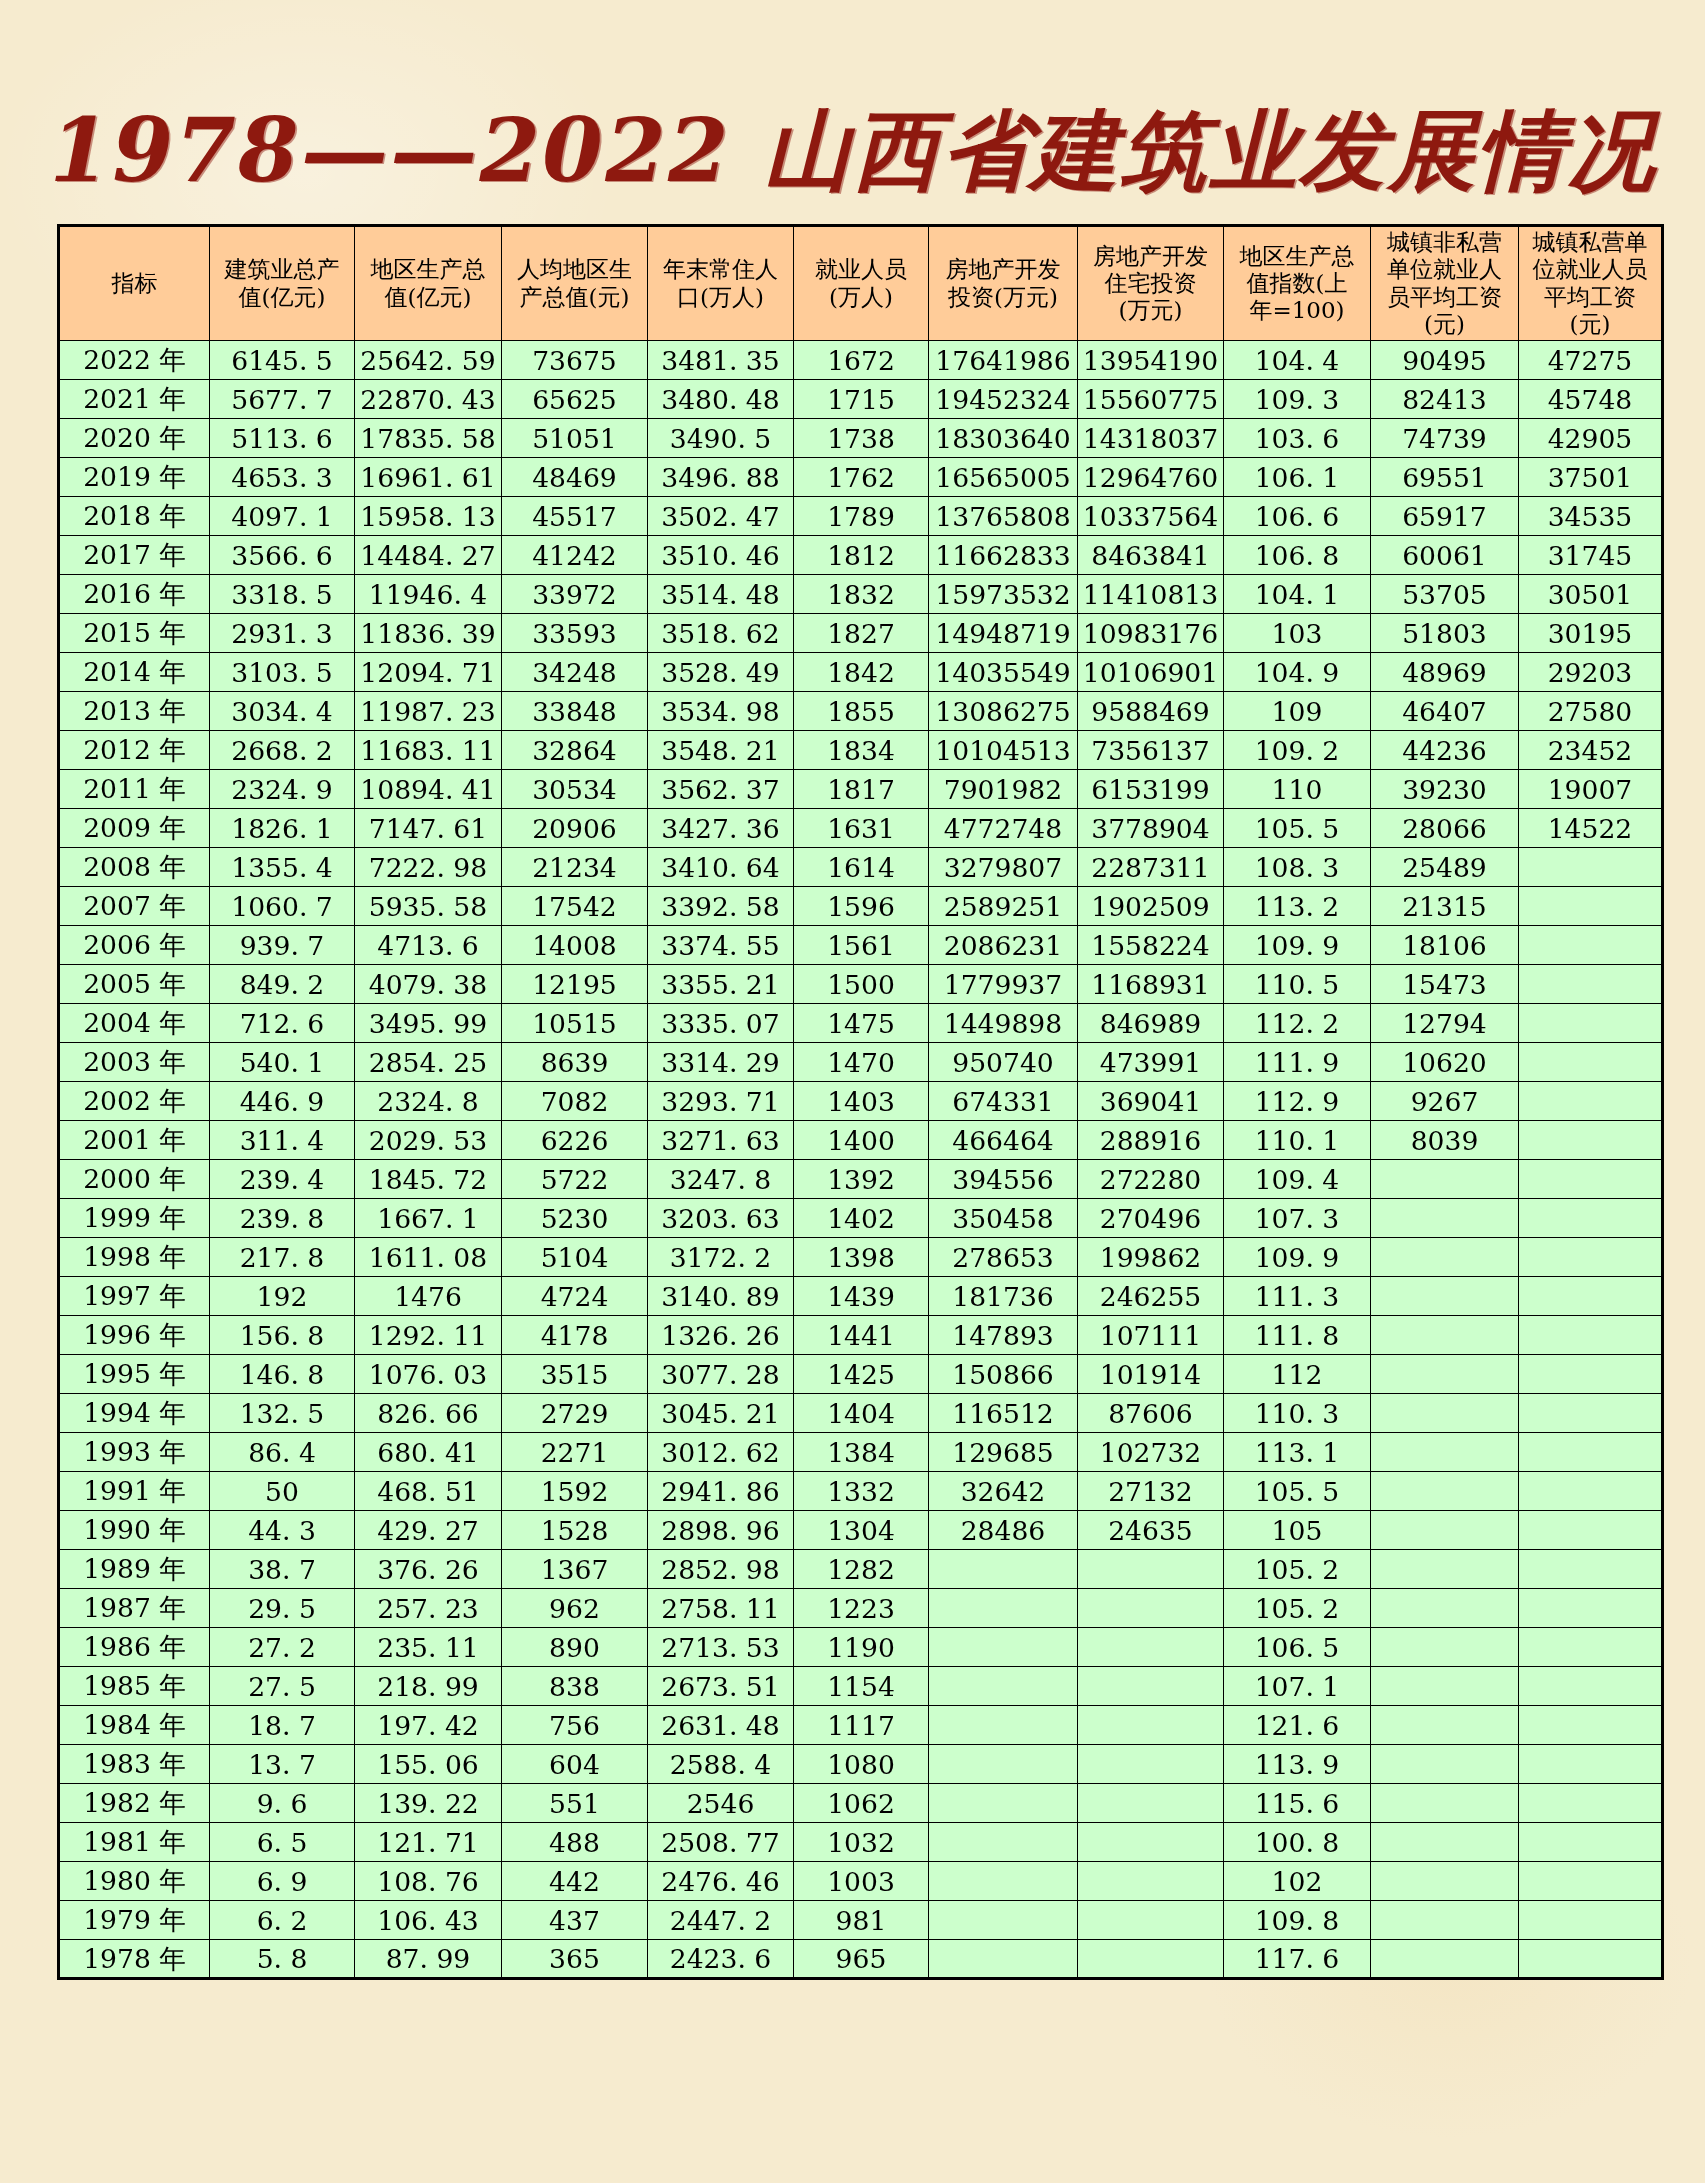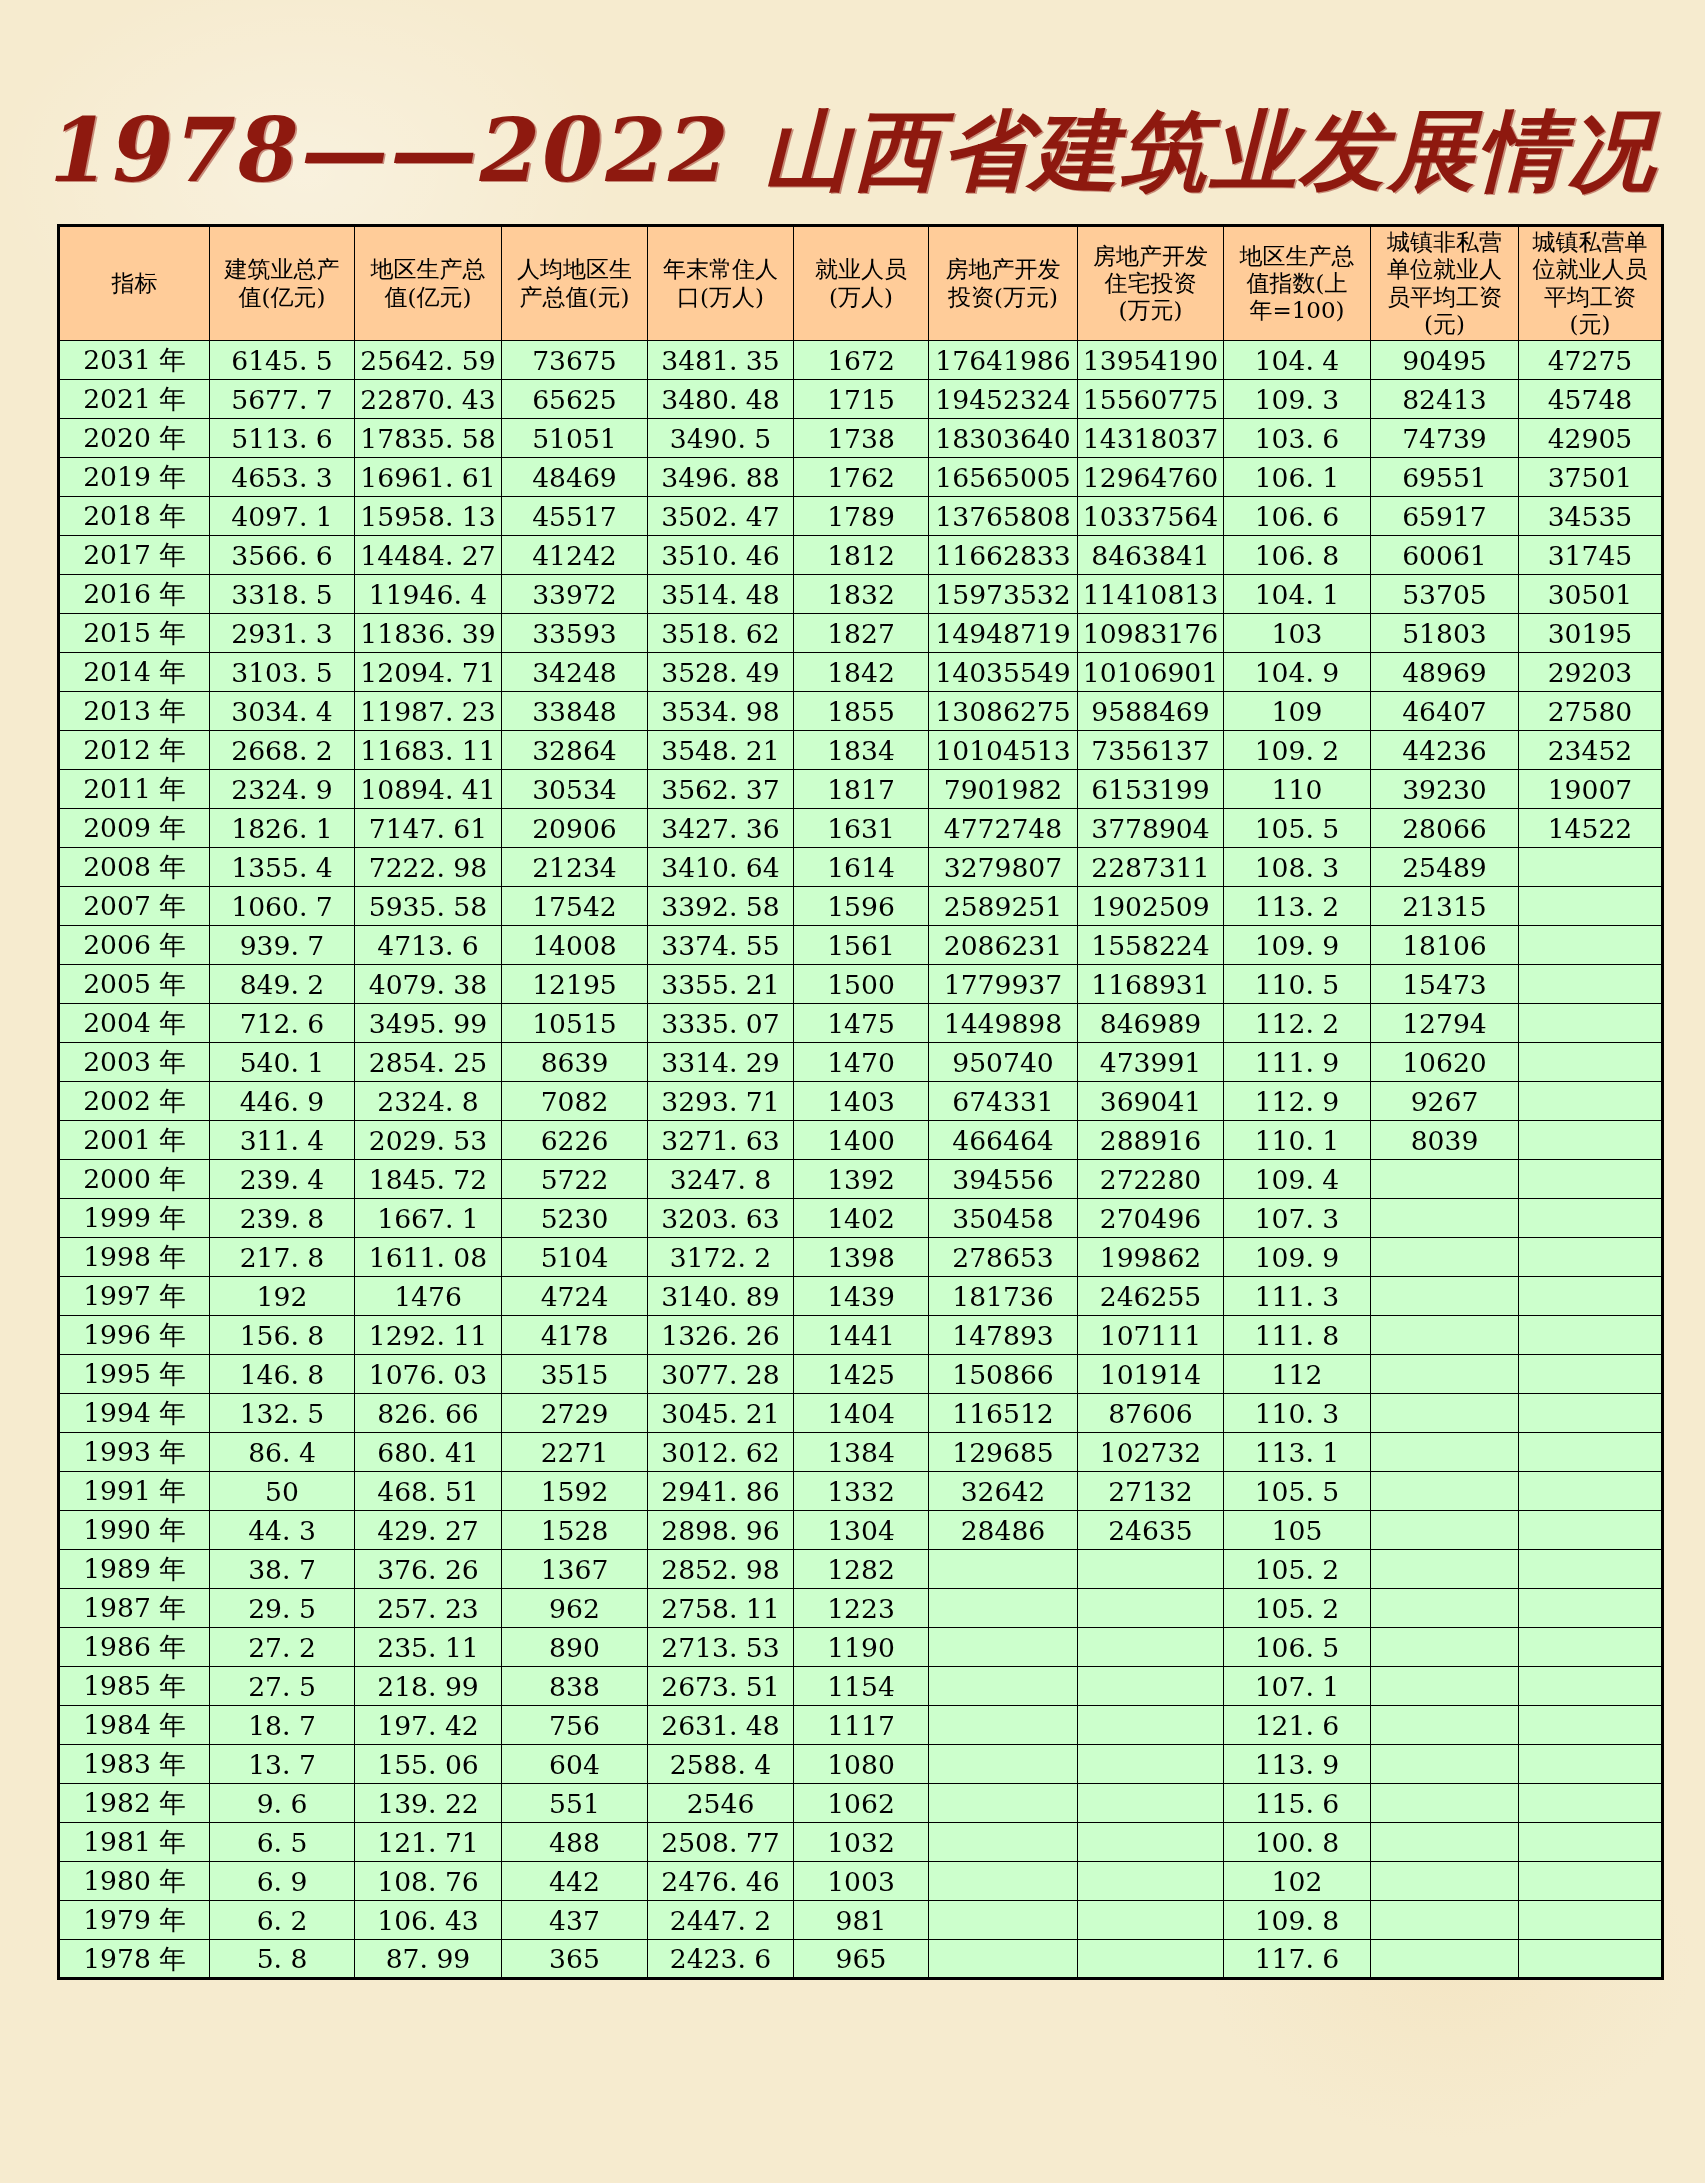--- a/index.html
+++ b/index.html
@@ -106,21 +106,21 @@
           <th>就业人员(万人)</th>
           <th>房地产开发投资(万元)</th>
           <th>房地产开发住宅投资(万元)</th>
           <th>地区生产总值指数(上年=100)</th>
           <th>城镇非私营单位就业人员平均工资(元)</th>
           <th>城镇私营单位就业人员平均工资(元)</th>
         </tr>
       </thead>
     <tbody>
         <tr>
-          <td>2031 年</td>
+          <td>2022 年</td>
           <td>6145. 5</td>
           <td>25642. 59</td>
           <td>73675</td>
           <td>3481. 35</td>
           <td>1672</td>
           <td>17641986</td>
           <td>13954190</td>
           <td>104. 4</td>
           <td>90495</td>
           <td>47275</td>

